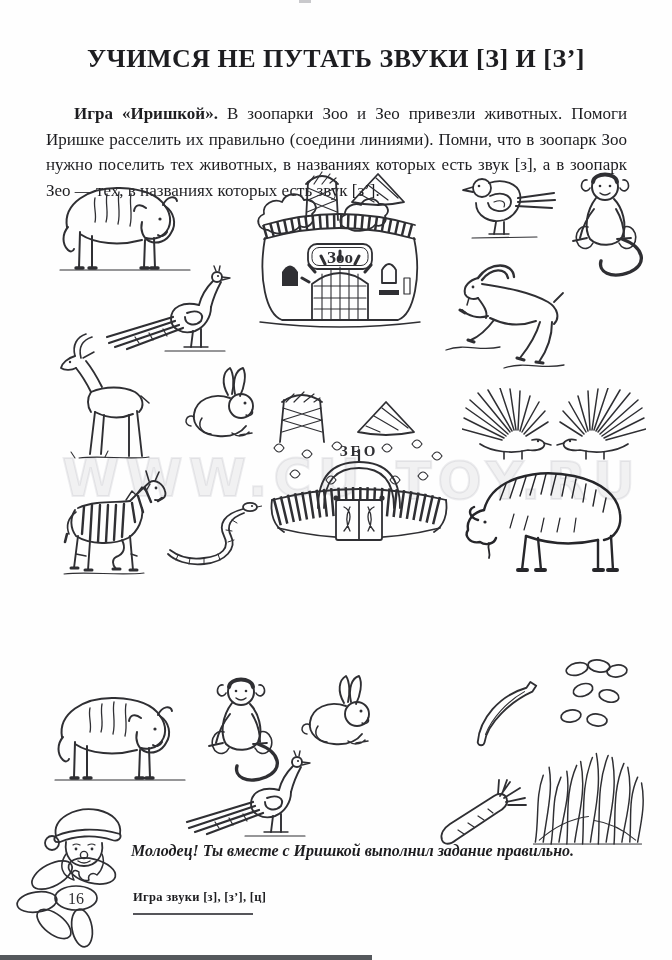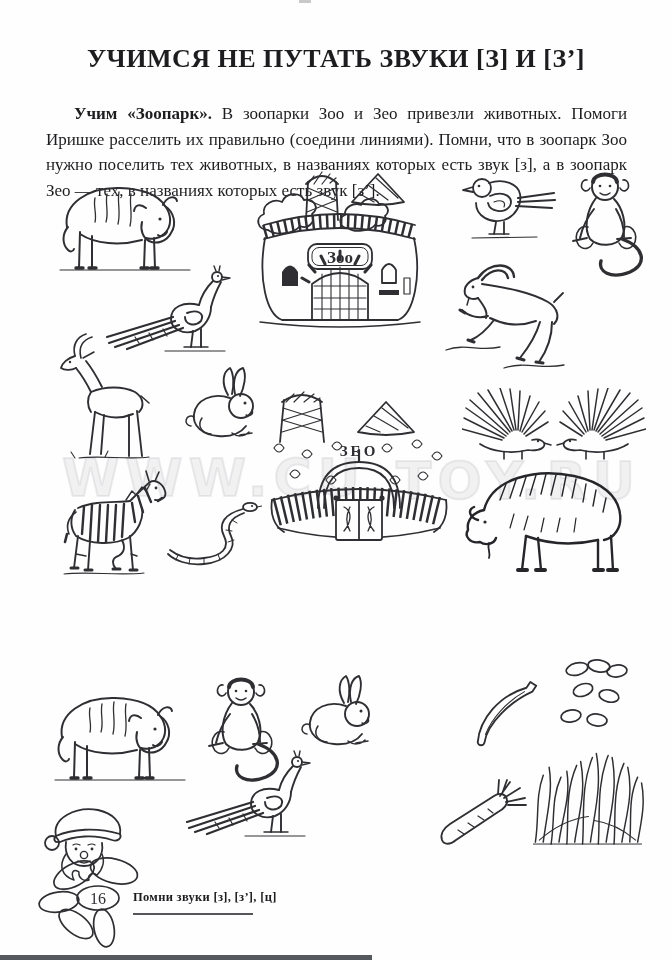--- a/index.html
+++ b/index.html
@@ -258,21 +258,21 @@
           <path d="M28,52 C20,64 24,74 36,78 C32,70 36,66 41,70 C40,76 46,80 51,78 C49,72 55,70 59,73 C65,67 67,59 64,52" stroke-width="1.5"></path>
         </g>
       </symbol>
     </defs>
   </svg>
 
   <div class="top-speck"></div>
 
   <div class="title">УЧИМСЯ НЕ ПУТАТЬ ЗВУКИ [З] И [З’]</div>
 
-  <p class="para p-task1"><span class="lead-bold">Учим «Зоопарк».</span> <span>В зоопарки Зоо и Зео привезли животных. Помоги Иришке расселить их правильно (соедини линиями). Помни, что в зоопарк Зоо нужно поселить тех животных, в названиях которых есть звук [з], а в зоопарк Зео — тех, в названиях которых есть звук [з’].</span></p>
+  <p class="para p-task1"><span class="lead-bold">Игра «Иришкой».</span> <span>В зоопарки Зоо и Зео привезли животных. Помоги Иришке расселить их правильно (соедини линиями). Помни, что в зоопарк Зоо нужно поселить тех животных, в названиях которых есть звук [з], а в зоопарк Зео — тех, в названиях которых есть звук [з’].</span></p>
 
   <div class="wm wm-left">WWW.CU</div>
   <div class="wm wm-right">TOY.RU</div>
 
   <div class="art" style="left:50px;top:172px;width:150px;height:110px">
     <svg viewBox="0 0 150 110">
         <use href="#sym-bison"></use>
       </svg>
   </div>
 
@@ -462,32 +462,33 @@
         <use href="#sym-grass"></use>
       </svg>
   </div>
 
   <div class="art" style="left:38px;top:802px;width:90px;height:80px">
     <svg viewBox="0 0 90 80">
         <use href="#sym-gnome"></use>
       </svg>
   </div>
 
-
-  <div class="art" style="left:44px;top:858px;width:108px;height:85px">
+  <div class="congrats">Молодец! Ты вместе с Иришкой выполнил задание правильно.</div>
+
+  <div class="art" style="left:22px;top:858px;width:108px;height:85px">
     <svg viewBox="0 0 108 85">
       <g fill="none" stroke="#2f2f33" stroke-width="1.7">
         <ellipse cx="30" cy="17" rx="22" ry="11" transform="rotate(-28 30 17)"></ellipse>
         <ellipse cx="70" cy="13" rx="24" ry="12" transform="rotate(14 70 13)"></ellipse>
         <ellipse cx="15" cy="44" rx="20" ry="10" transform="rotate(-8 15 44)"></ellipse>
         <ellipse cx="32" cy="66" rx="20" ry="10" transform="rotate(38 32 66)"></ellipse>
         <ellipse cx="60" cy="70" rx="19" ry="10" transform="rotate(80 60 70)"></ellipse>
         <ellipse cx="54" cy="40" rx="21" ry="12"></ellipse>
       </g>
       <text x="54" y="46" text-anchor="middle" font-size="16" font-family="Liberation Serif, serif" fill="#2f2f33">16</text>
     </svg>
   </div>
 
-  <div class="footer-text">Помни звуки [з], [з’], [ц]</div>
+  <div class="footer-text">Игра звуки [з], [з’], [ц]</div>
   <div class="footer-rule"></div>
   <div class="bottom-band"></div>
 
 </div>
 
 </body></html>

